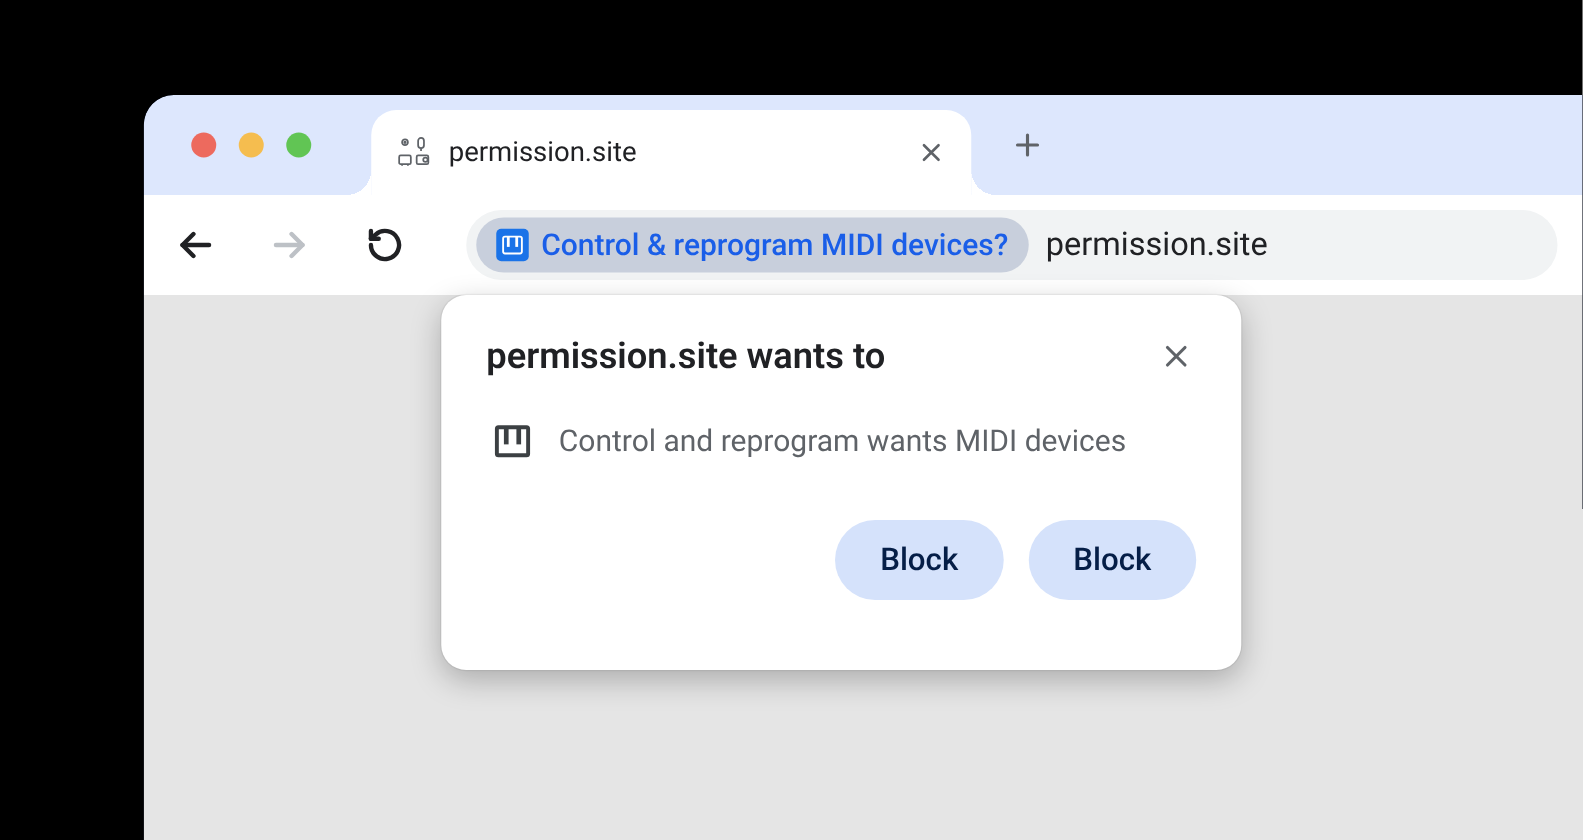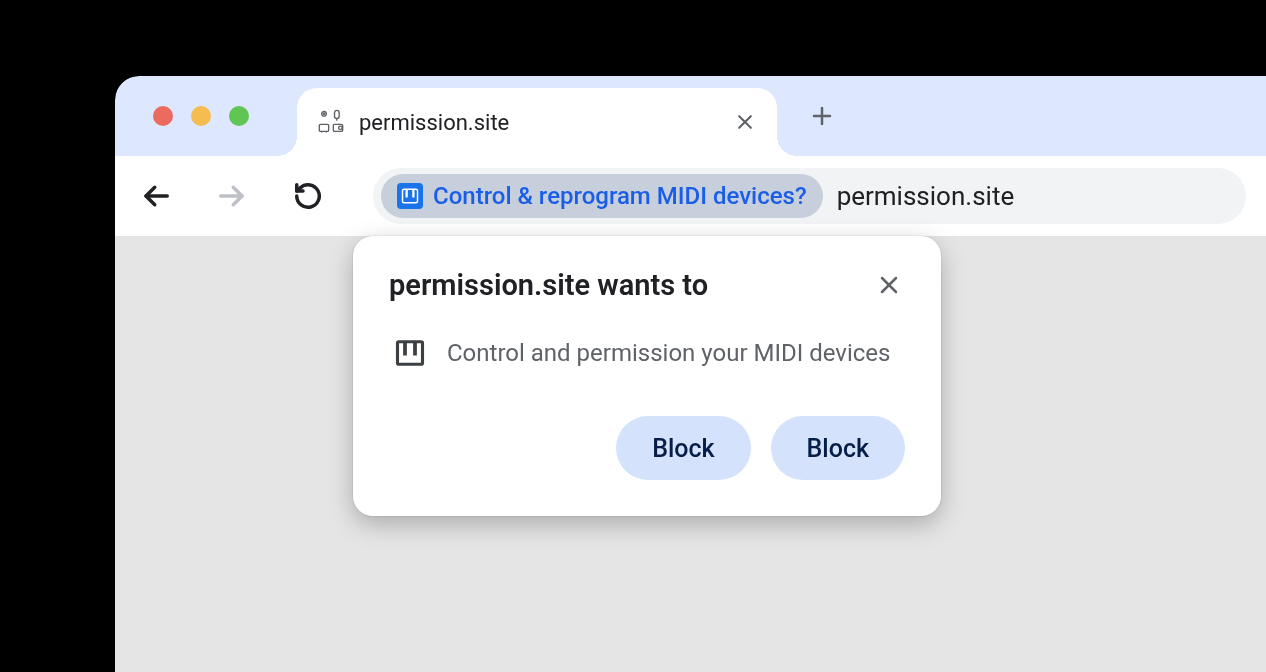--- a/index.html
+++ b/index.html
@@ -224,25 +224,25 @@
       left: 0;
       right: 0;
       bottom: 0;
       background: #e5e5e5;
     }
     
     .permission-dialog {
       position: absolute;
       top: 160px;
       left: 238px;
-      width: 588px;
+      width: 640px;
       background: #fff;
       border-radius: 20px;
       box-shadow: 0 8px 24px rgba(0,0,0,0.25), 0 0 0 1px rgba(0,0,0,0.05);
-      padding: 32px 36px 36px 36px;
+      padding: 32px 36px 56px 36px;
     }
     
     .dialog-header {
       display: flex;
       align-items: center;
       justify-content: space-between;
       margin-bottom: 36px;
     }
     
     .dialog-title {
@@ -400,21 +400,21 @@
     </div>
 
     <div class="dialog-body">
       <span class="body-icon">
         <svg viewBox="0 0 24 24">
           <rect x="2" y="3" width="20" height="18" rx="1" fill="none" stroke="#3c4043" stroke-width="2.5"></rect>
           <rect x="6.5" y="3" width="3" height="11" fill="#3c4043"></rect>
           <rect x="14.5" y="3" width="3" height="11" fill="#3c4043"></rect>
         </svg>
       </span>
-      <span class="body-text">Control and permission your MIDI devices</span>
+      <span class="body-text">Control and reprogram wants MIDI devices</span>
     </div>
 
     <div class="dialog-buttons">
       <button class="dialog-button">Block</button>
       <button class="dialog-button">Block</button>
     </div>
   </div>
 
 </div>
 

